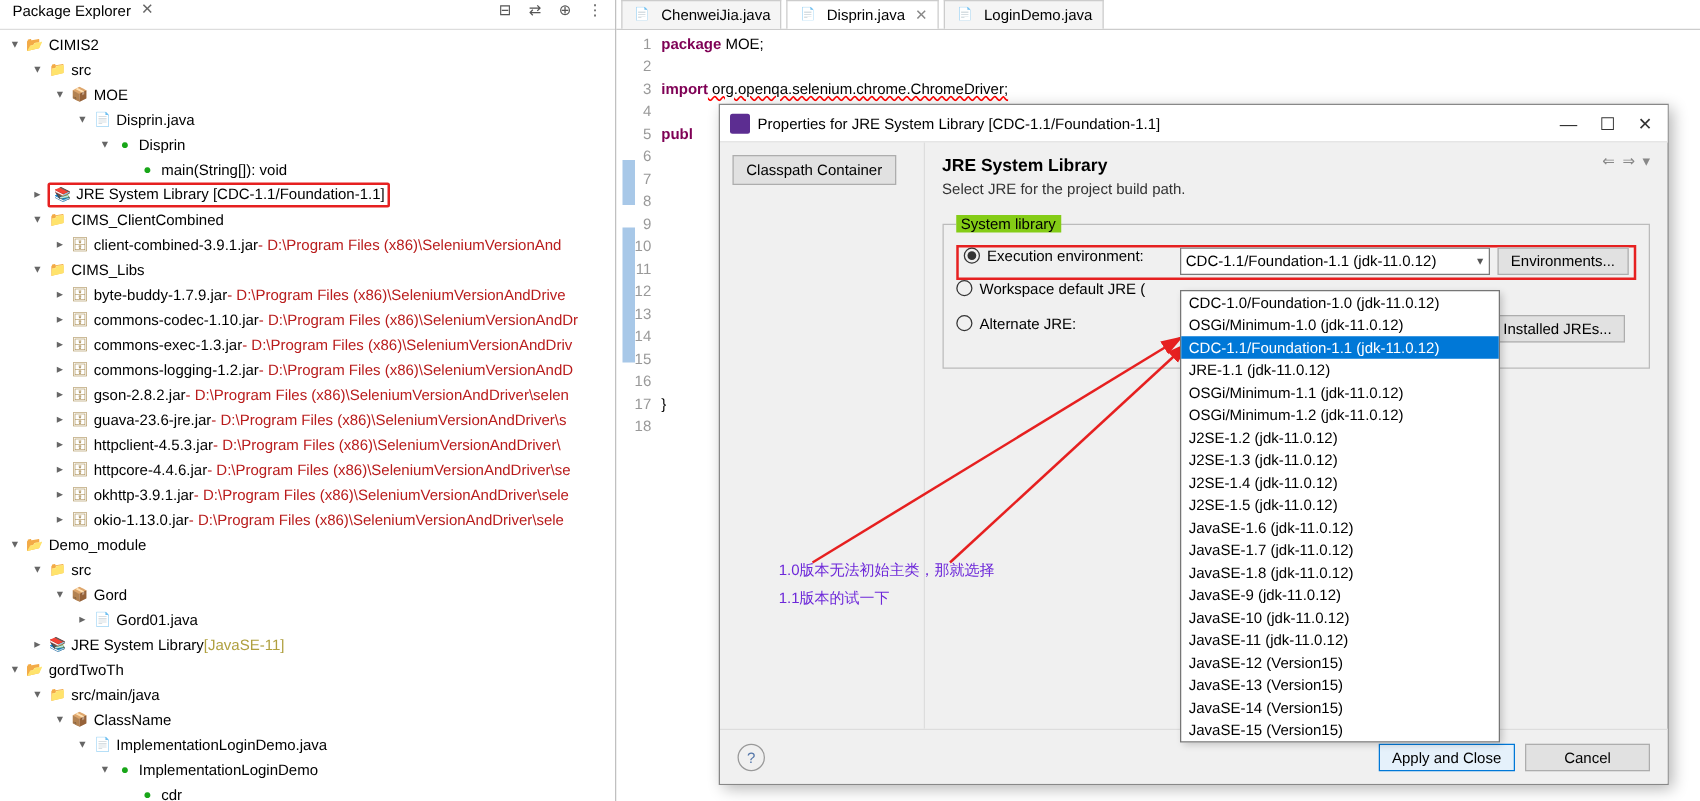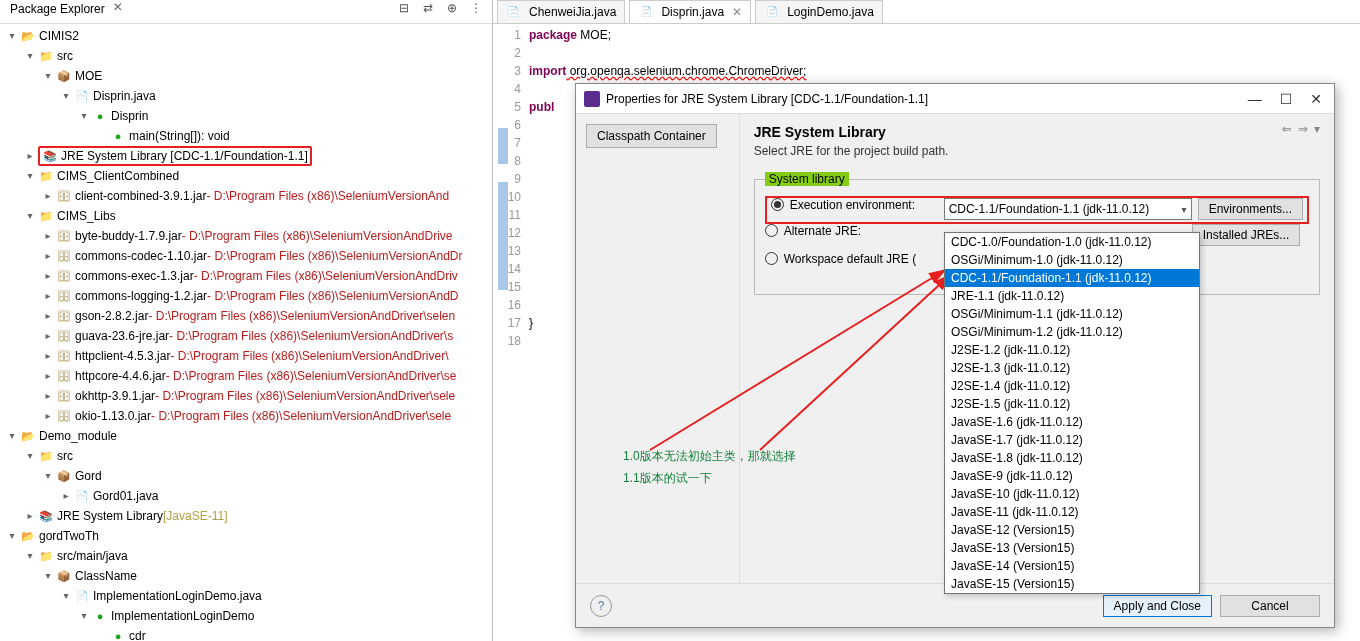--- a/index.html
+++ b/index.html
@@ -59,21 +59,21 @@
 .combo-arrow{margin-left:auto;color:#555;font-size:10px}
 .btn{padding:3px 10px;background:#e1e1e1;border:1px solid #adadad;cursor:pointer;min-width:100px;text-align:center}
 .red-box{border:2px solid #e62020}
 .dropdown{position:absolute;left:944px;top:232px;width:256px;background:#fff;border:1px solid #767676;z-index:100;box-shadow:2px 2px 6px rgba(0,0,0,0.2)}
 .dropdown-item{padding:2px 6px;height:18px;line-height:14px;cursor:pointer;white-space:nowrap}
 .dropdown-item.selected{background:#0078d7;color:#fff}
 .dlg-footer{position:absolute;bottom:0;left:0;right:0;height:44px;border-top:1px solid #ddd;display:flex;align-items:center;padding:0 14px;background:#f0f0f0}
 .help-icon{width:22px;height:22px;border:1px solid #999;border-radius:50%;display:flex;align-items:center;justify-content:center;color:#5577aa;cursor:pointer}
 .dlg-footer .right{margin-left:auto;display:flex;gap:8px}
 .btn-primary{background:#e5f1fb;border:1px solid #0078d7}
-.annotation{position:absolute;left:623px;top:445px;color:#15803d;font-size:16px;font-family:"Microsoft YaHei",sans-serif;z-index:50;line-height:22px}
+.annotation{position:absolute;left:623px;top:445px;color:#6d28d9;font-size:16px;font-family:"Microsoft YaHei",sans-serif;z-index:50;line-height:22px}
 svg.arrow{position:absolute;z-index:60;pointer-events:none}
 .gutter-mark{position:absolute;width:10px;background:#a8c8e8;left:498px}
 </style>
 </head>
 <body>
 
 <div class="left-panel">
   <div class="pe-header">
     <span class="pe-title">Package Explorer</span>
     <span class="pe-x">✕</span>
@@ -364,27 +364,27 @@
           <span class="radio checked"></span>
           <span style="width:148px">Execution environment:</span>
           <div class="combo">
             <span>CDC-1.1/Foundation-1.1 (jdk-11.0.12)</span>
             <span class="combo-arrow">▾</span>
           </div>
           <button class="btn">Environments...</button>
         </div>
         <div class="frow">
           <span class="radio"></span>
+          <span>Workspace default JRE (</span>
+        </div>
+        <div class="frow">
+          <span class="radio"></span>
           <span style="width:148px">Alternate JRE:</span>
           <span style="width:248px"></span>
           <button class="btn">Installed JREs...</button>
-        </div>
-        <div class="frow">
-          <span class="radio"></span>
-          <span>Workspace default JRE (</span>
         </div>
       </fieldset>
     </div>
   </div>
   <div class="dlg-footer">
     <span class="help-icon">?</span>
     <div class="right">
       <button class="btn btn-primary">Apply and Close</button>
       <button class="btn">Cancel</button>
     </div>

